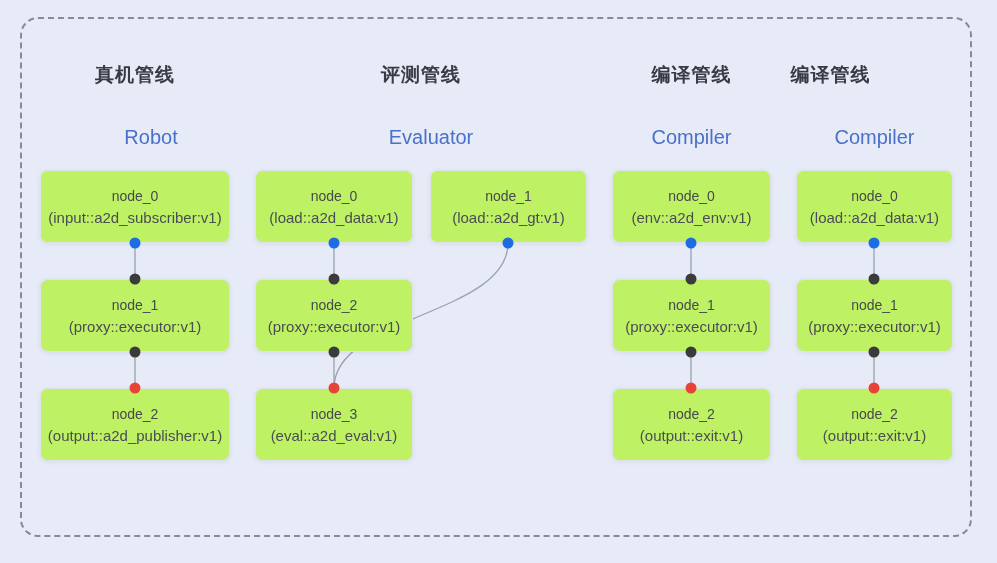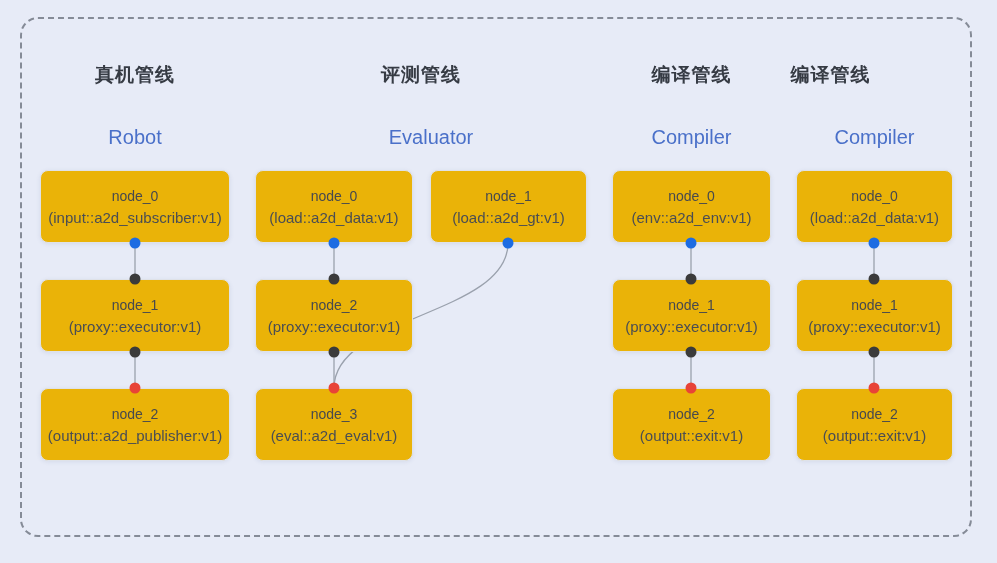--- a/index.html
+++ b/index.html
@@ -45,21 +45,21 @@
     top: 124px; height: 26px; line-height: 26px;
     text-align: center;
     font-size: 20px; font-weight: 400;
     color: #4a70c9;
     z-index: 2;
   }
 
   .node {
     position: absolute;
     height: 73px;
-    background: #eab308;
+    background: #bef264;
     border: 1px solid #dfe2e8;
     border-radius: 8px;
     box-shadow: 0 1px 4px rgba(60, 80, 130, 0.10);
     z-index: 2;
     box-sizing: border-box;
     display: flex;
     flex-direction: column;
     align-items: center;
     justify-content: center;
   }
@@ -100,21 +100,21 @@
     <path d="M334,243 L334,279"></path>
     <path d="M334,352 L334,388"></path>
     <path d="M508,243 C508,315 334,316 334,388"></path>
     <path d="M691,243 L691,279"></path>
     <path d="M691,352 L691,388"></path>
     <path d="M874,243 L874,279"></path>
     <path d="M874,352 L874,388"></path>
   </svg>
 
   <div class="pipeline-title-zh" style="left:40px;width:190px;">真机管线</div>
-  <div class="pipeline-title-en" style="left:40px;width:190px;">Robot</div>
+  <div class="pipeline-title-en" style="left:56px;width:190px;">Robot</div>
 
   <div class="pipeline-title-zh" style="left:255px;width:332px;">评测管线</div>
   <div class="pipeline-title-en" style="left:265px;width:332px;">Evaluator</div>
 
   <div class="pipeline-title-zh" style="left:612px;width:159px;">编译管线</div>
   <div class="pipeline-title-en" style="left:612px;width:159px;">Compiler</div>
 
   <div class="pipeline-title-zh" style="left:752px;width:157px;">编译管线</div>
   <div class="pipeline-title-en" style="left:796px;width:157px;">Compiler</div>
 

